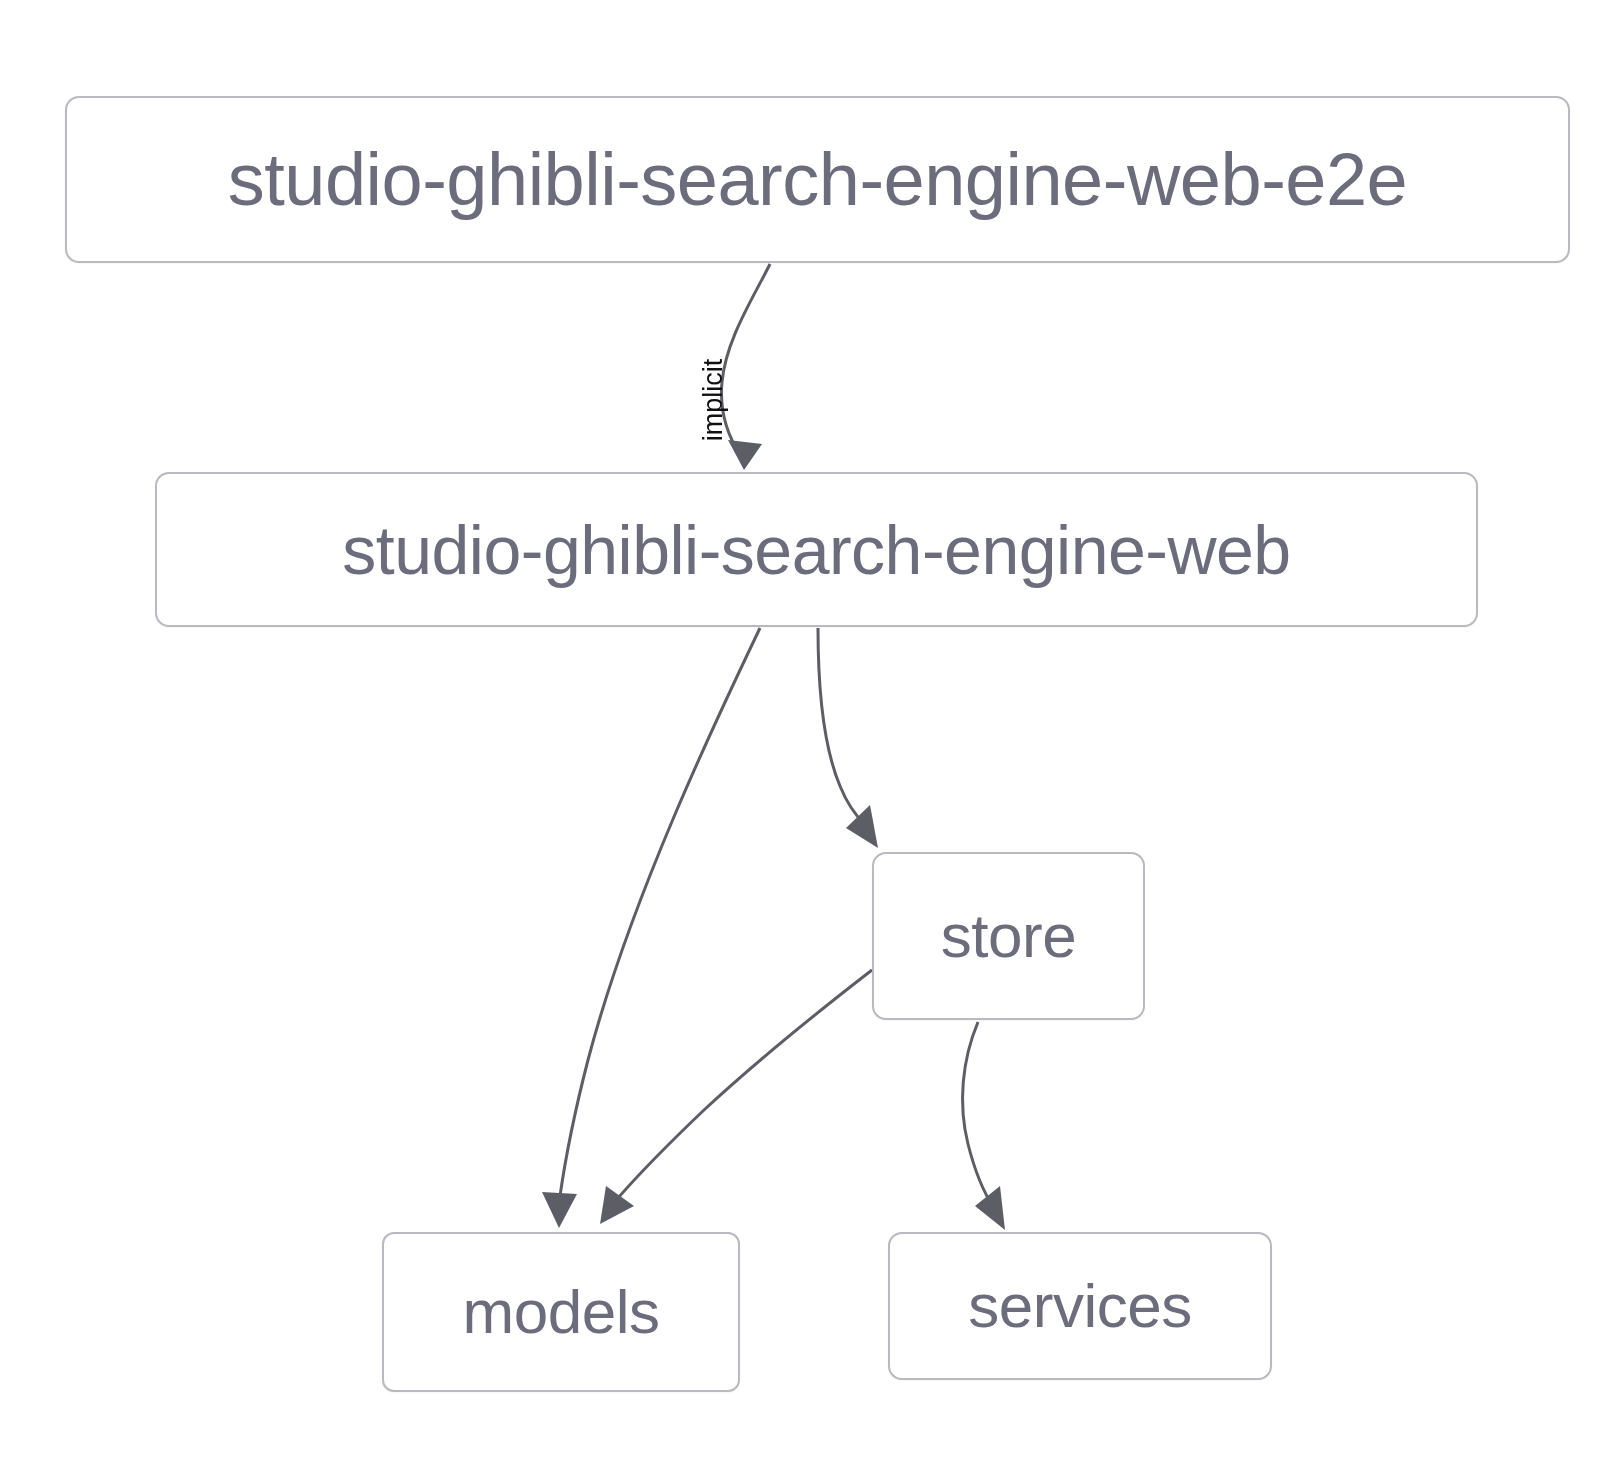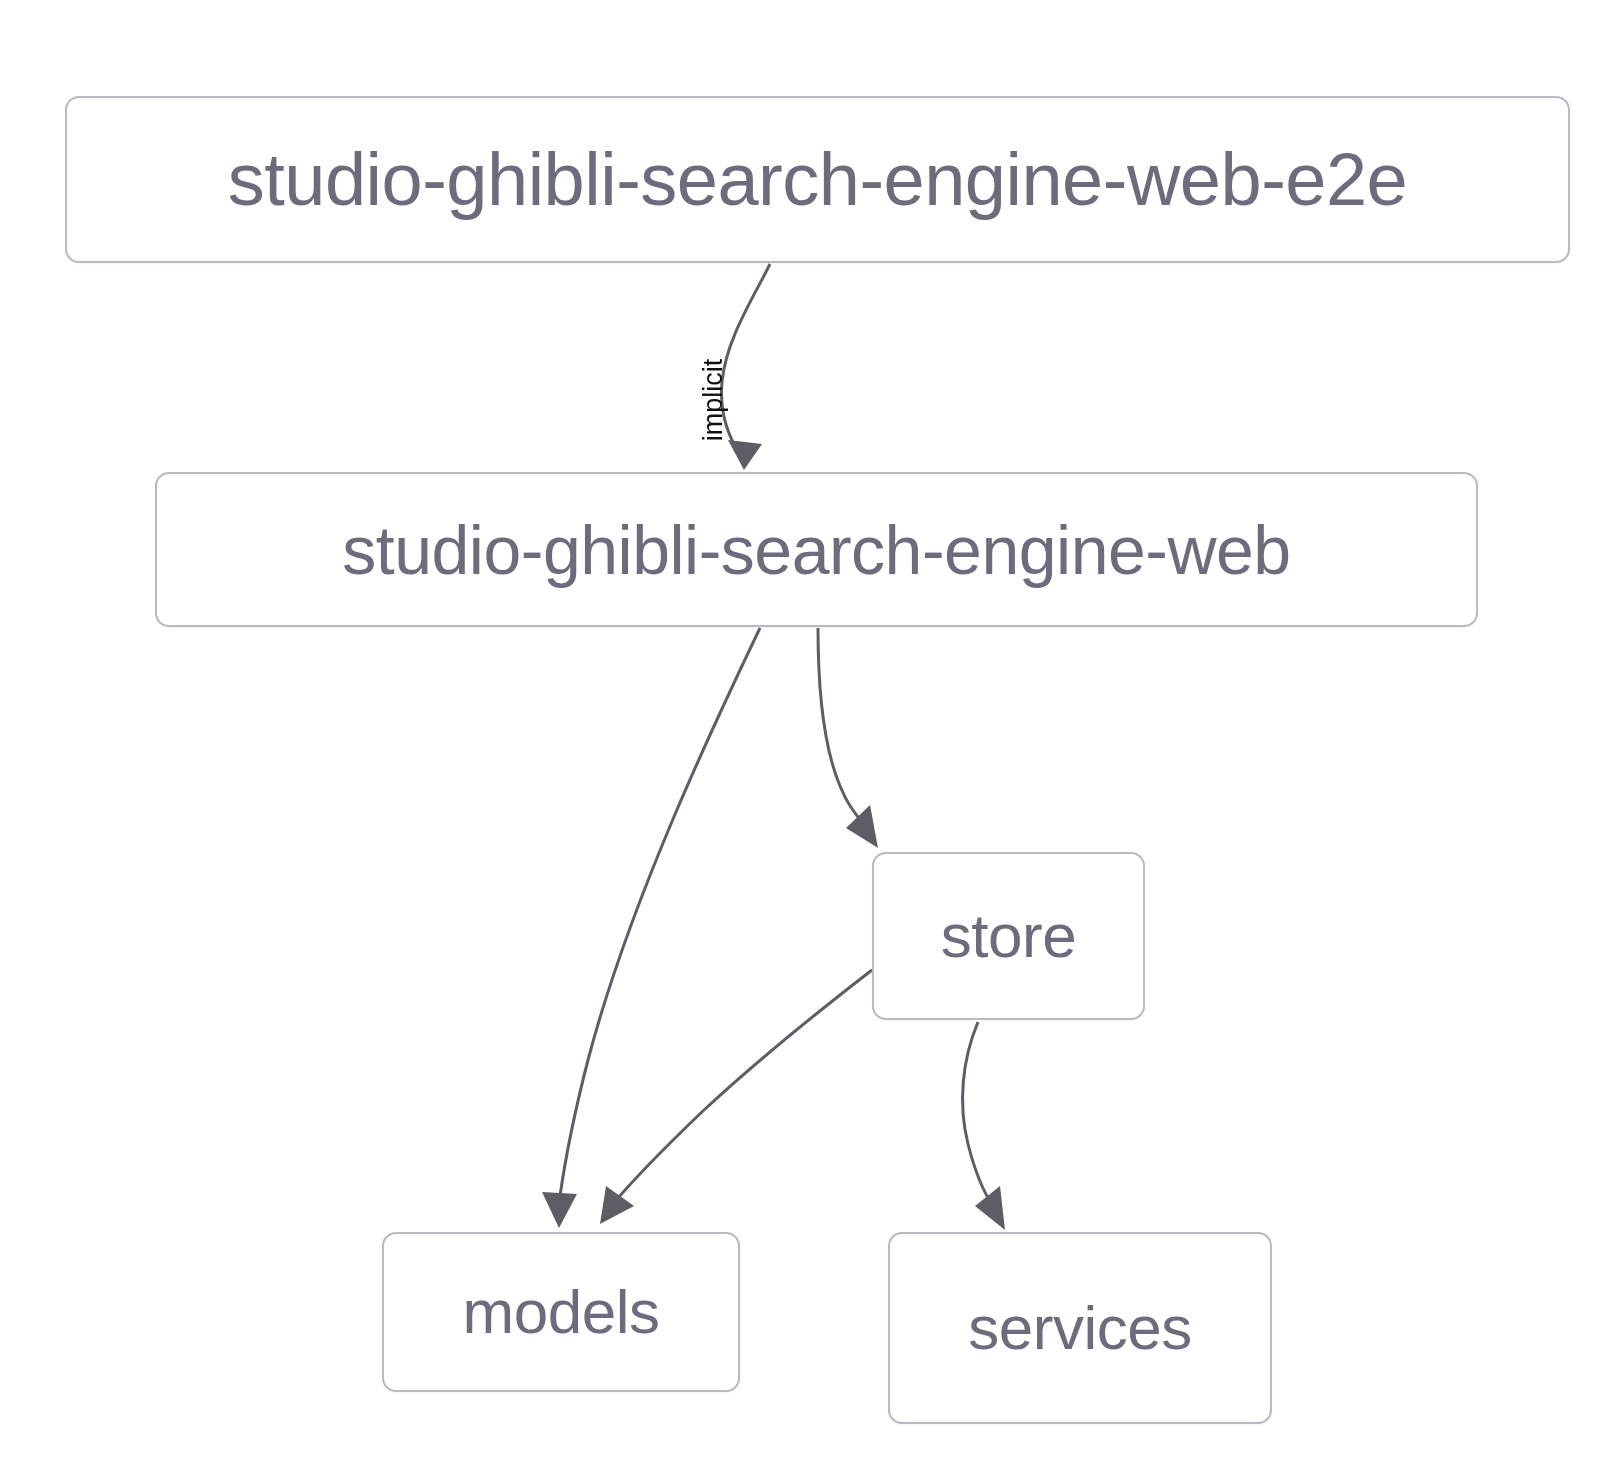--- a/index.html
+++ b/index.html
@@ -100,21 +100,21 @@
   </div>
 
   <div class="node-box node-sm" style="left:872px; top:852px; width:273px; height:168px;">
     <span class="node-label">store</span>
   </div>
 
   <div class="node-box node-md" style="left:155px; top:472px; width:1323px; height:155px;">
     <span class="node-label">studio-ghibli-search-engine-web</span>
   </div>
 
-  <div class="node-box node-sm" style="left:382px; top:1232px; width:358px; height:160px;">
+  <div class="node-box node-sm" style="left:382px; top:1232px; width:358px; height:160px;border-radius:12px;">
     <span class="node-label">models</span>
   </div>
 
-  <div class="node-box node-sm" style="left:888px; top:1232px; width:384px; height:192px;">
+  <div class="node-box node-sm" style="left:888px; top:1232px; width:384px; height:148px;">
     <span class="node-label">services</span>
   </div>
 
 </div>
 
 </body></html>

